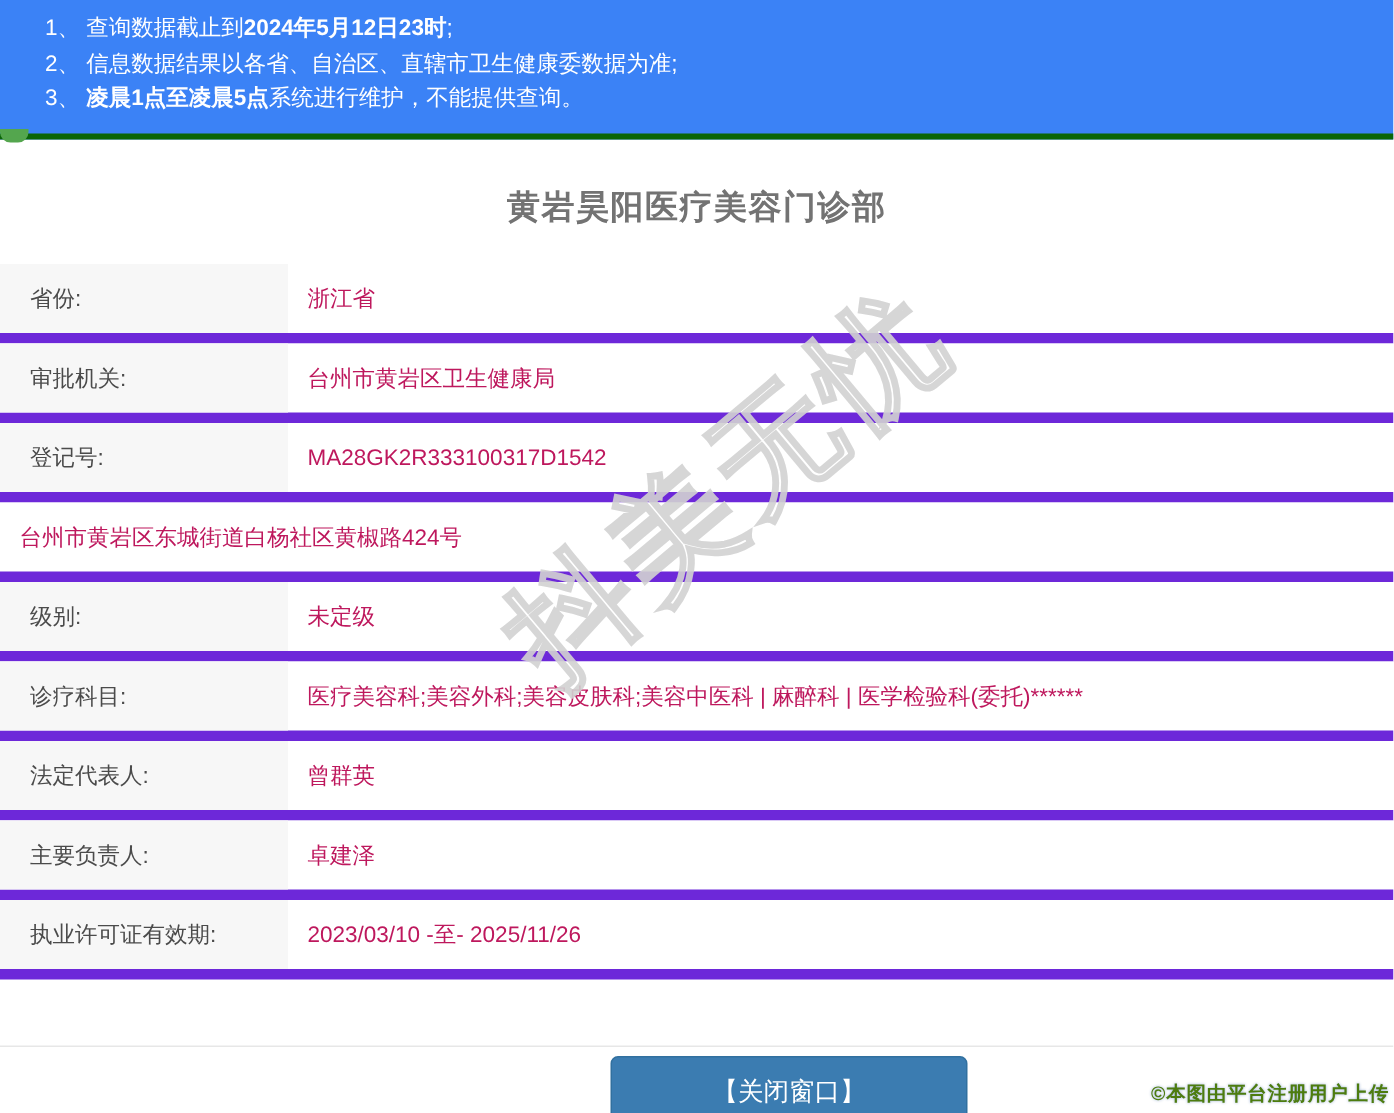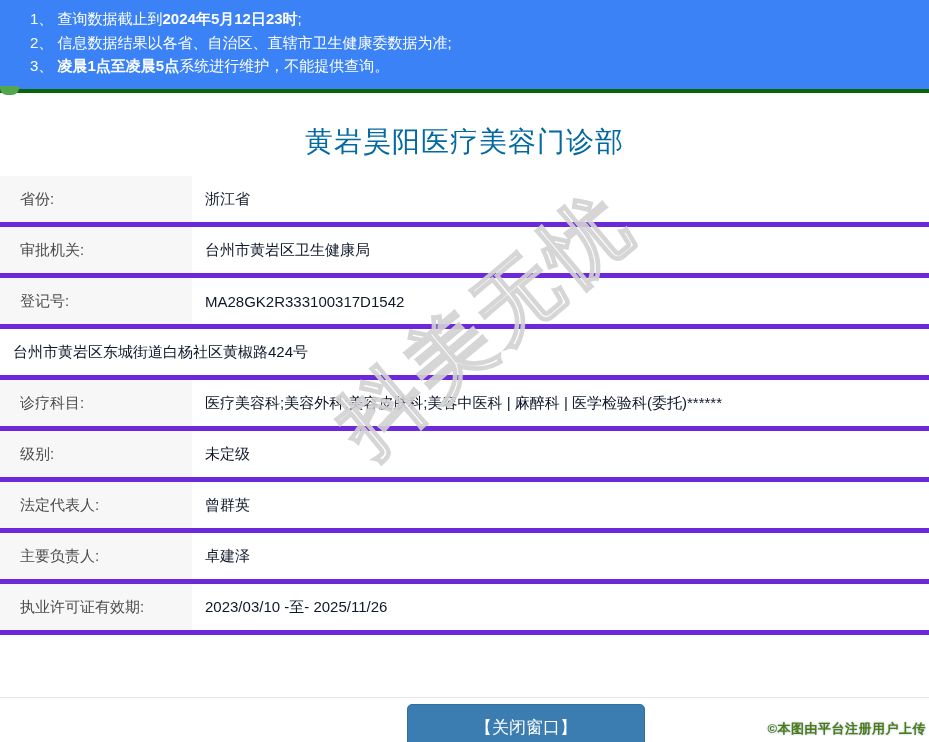--- a/index.html
+++ b/index.html
@@ -21,38 +21,38 @@
   }
   .notice-line b{font-weight:700;}
   .corner-nub{
     position:absolute;left:0;top:86px;width:19px;height:9px;
     background:#54a64e;border-radius:0 0 7px 7px;
   }
   
   .page-title{
     position:absolute;top:123px;left:0;width:929px;
     margin:0;text-align:center;
-    font-size:28px;font-weight:400;color:#0369a1;
+    font-size:22px;font-weight:700;color:#737373;
     letter-spacing:1px;
   }
   
   .info-table{position:absolute;top:176px;left:0;width:929px;}
   .t-row{
-    display:flex;height:46px;border-bottom:5px solid #6d28d9;
+    display:flex;height:46px;border-bottom:7px solid #6d28d9;
     align-items:stretch;background:#ffffff;
   }
   .t-row .label{
     width:192px;min-width:192px;background:#f7f7f7;
     display:flex;align-items:center;
     padding-left:20px;box-sizing:border-box;
     font-size:15px;color:#4b4b4b;
   }
   .t-row .value{
     display:flex;align-items:center;
-    padding-left:13px;font-size:15px;color:#0f172a;
+    padding-left:13px;font-size:15px;color:#be185d;
   }
   
   .diag-watermark{
     position:absolute;left:316px;top:396px;
     transform:rotate(-40deg);transform-origin:left top;
     font-size:82px;letter-spacing:6px;font-weight:700;
     color:transparent;-webkit-text-stroke:2px #d2d2d2;
     white-space:nowrap;pointer-events:none;opacity:.9;
     z-index:5;
   }
@@ -96,26 +96,26 @@
     <div class="value">台州市黄岩区卫生健康局</div>
   </div>
   <div class="t-row">
     <div class="label">登记号:</div>
     <div class="value">MA28GK2R333100317D1542</div>
   </div>
   <div class="t-row">
     <div class="value">台州市黄岩区东城街道白杨社区黄椒路424号</div>
   </div>
   <div class="t-row">
+    <div class="label">级别:</div>
+    <div class="value">未定级</div>
+  </div>
+  <div class="t-row">
     <div class="label">诊疗科目:</div>
     <div class="value">医疗美容科;美容外科;美容皮肤科;美容中医科 | 麻醉科 | 医学检验科(委托)******</div>
-  </div>
-  <div class="t-row">
-    <div class="label">级别:</div>
-    <div class="value">未定级</div>
   </div>
   <div class="t-row">
     <div class="label">法定代表人:</div>
     <div class="value">曾群英</div>
   </div>
   <div class="t-row">
     <div class="label">主要负责人:</div>
     <div class="value">卓建泽</div>
   </div>
   <div class="t-row">

